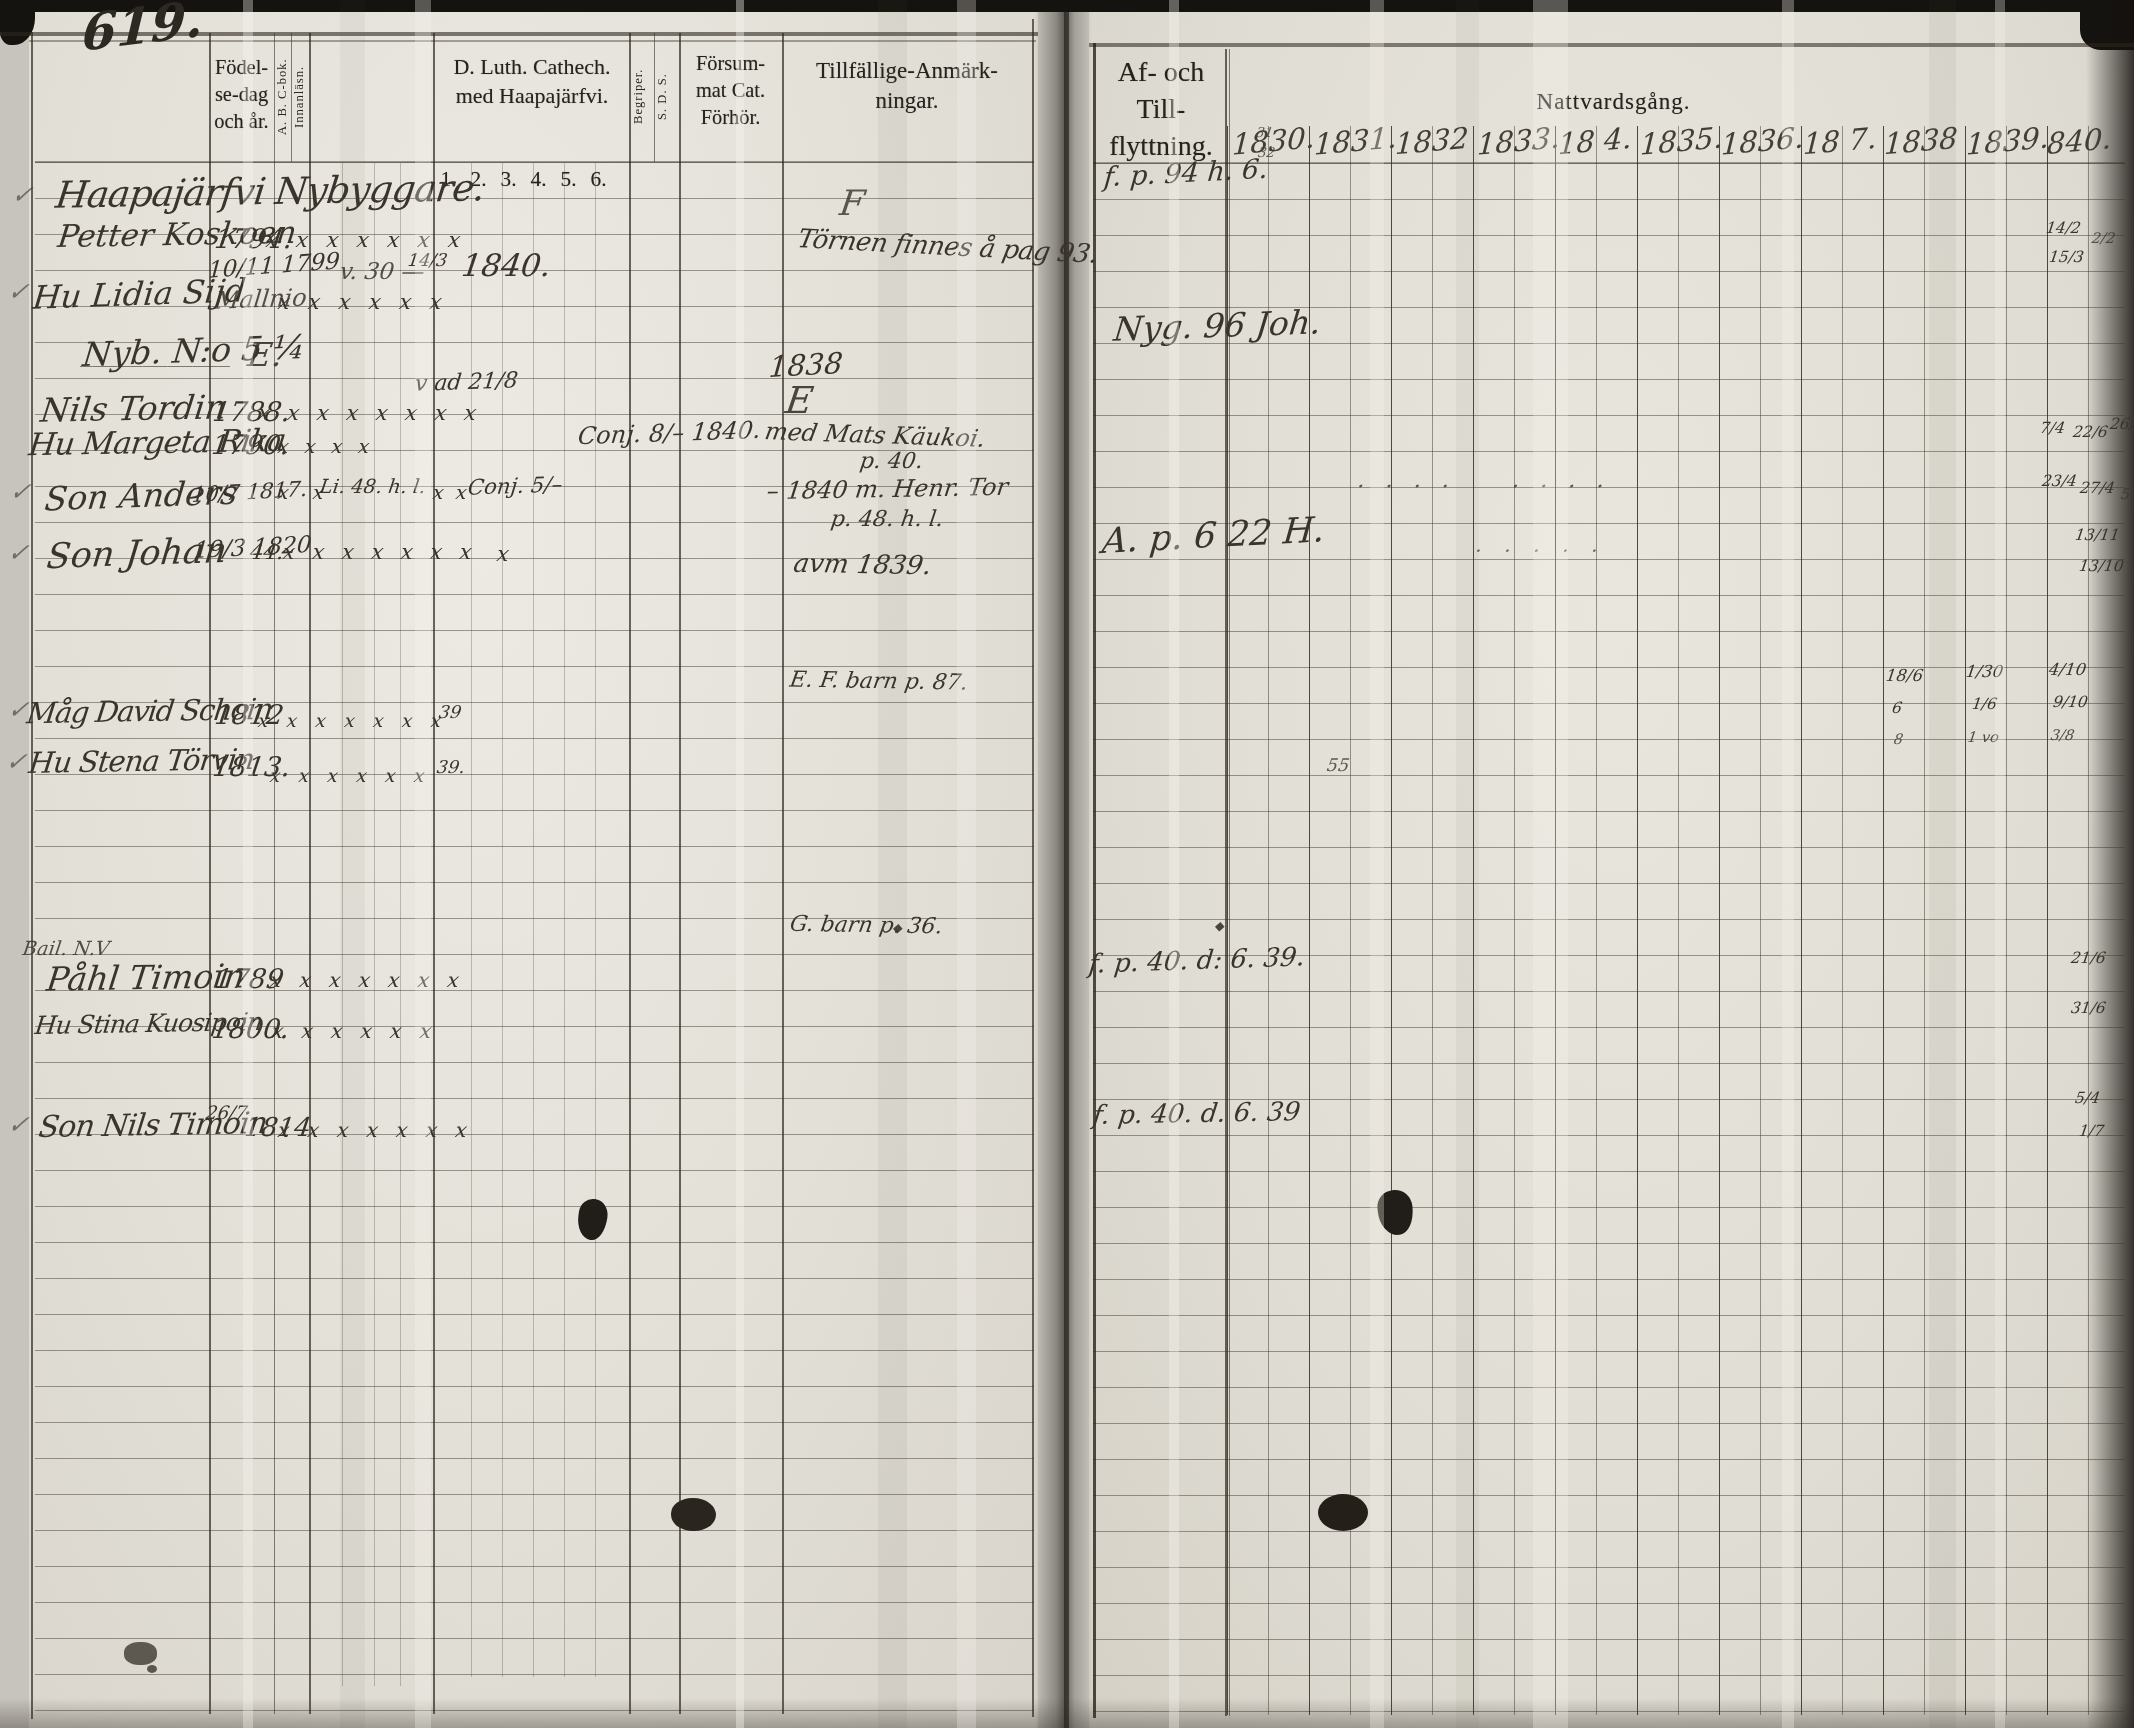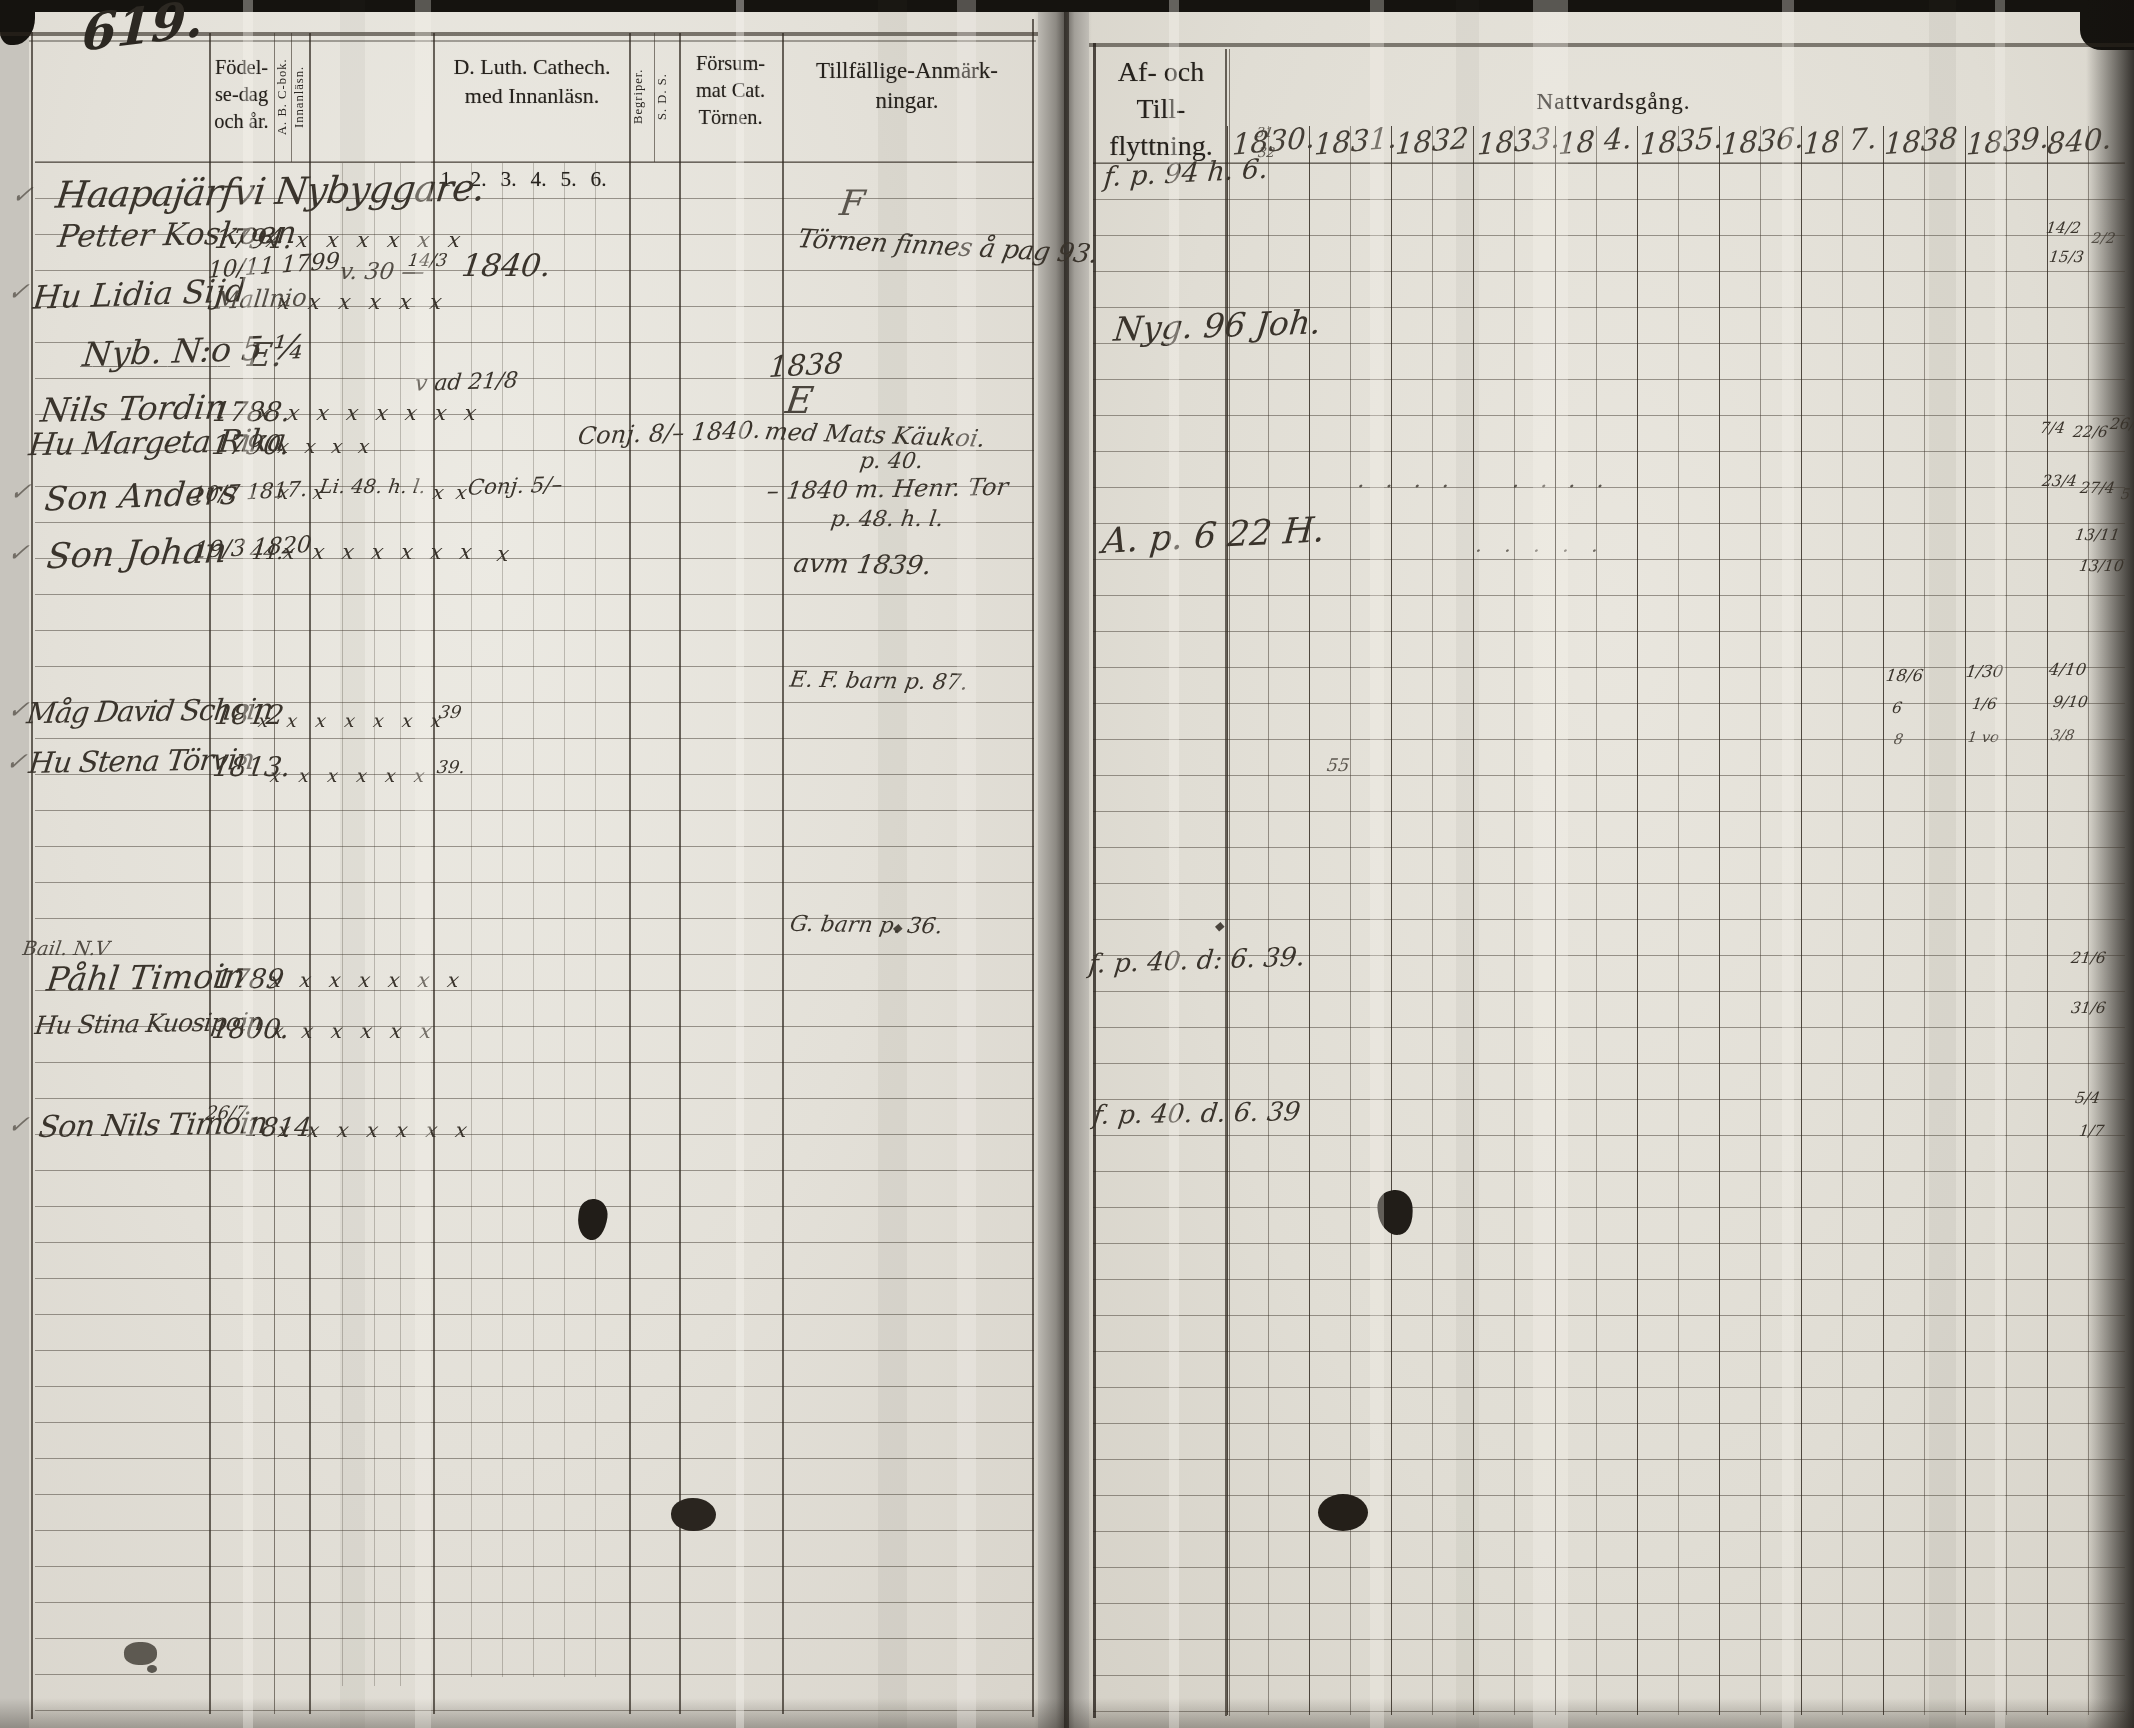--- a/index.html
+++ b/index.html
@@ -88,27 +88,27 @@
   <div class="vl2" style="left:1225px;top:49px;height:1667px;"></div>
   <div class="vl" style="left:1229px;top:49px;height:1667px;"></div>
 
   <div class="pagenum">619.</div>
   <div class="ph" style="left:209px;top:54px;width:65px;font-size:20.4px;">Födel-
 se-dag
 och år.</div>
   <div class="rotlab" style="left:276px;top:31px;height:131px;width:14.6px;">A. B. C-bok.</div>
   <div class="rotlab" style="left:293px;top:31px;height:131px;width:14.6px;">Innanläsn.</div>
   <div class="ph" style="left:435px;top:52px;width:194px;font-size:22px;">D. Luth. Cathech.
-med Innanläsn.</div>
+med Haapajärfvi.</div>
   <div class="ph" style="left:437px;top:165px;width:173px;font-size:21.3px;word-spacing:8.7px;">1.  2.  3.  4.  5.  6.</div>
   <div class="rotlab" style="left:632px;top:31px;height:131px;width:19.4px;">Begriper.</div>
   <div class="rotlab" style="left:656px;top:31px;height:131px;width:19.4px;">S. D. S.</div>
   <div class="ph" style="left:681px;top:50px;width:99px;font-size:20.4px;">Försum-
 mat Cat.
-Törnen.</div>
+Förhör.</div>
   <div class="ph" style="left:782px;top:56px;width:250px;font-size:23px;">Tillfällige-Anmärk-
 ningar.</div>
   <div class="ph" style="left:1095px;top:54px;width:132px;font-size:28px;">Af- och Till-
 flyttning.</div>
   <div class="ph" style="left:1458px;top:87px;width:311px;font-size:23px;letter-spacing:1px;">Nattvardsgång.</div>
 
   <div class="hwlayer" id="hw-layer">
       <span class="hw" style="left: 11.6px; top: 182px; font-size: 25px; transform: rotate(0deg) skewX(-8deg); opacity: 0.6;">✓</span>
       <span class="hw" style="left: 56px; top: 173px; font-size: 37px; transform: rotate(-1deg) skewX(-8deg); letter-spacing: -1px;">Haapajärfvi Nybyggare.</span>
       <span class="hw" style="left: 58px; top: 219px; font-size: 31px; transform: rotate(-1deg) skewX(-8deg);">Petter Koskoen</span>

